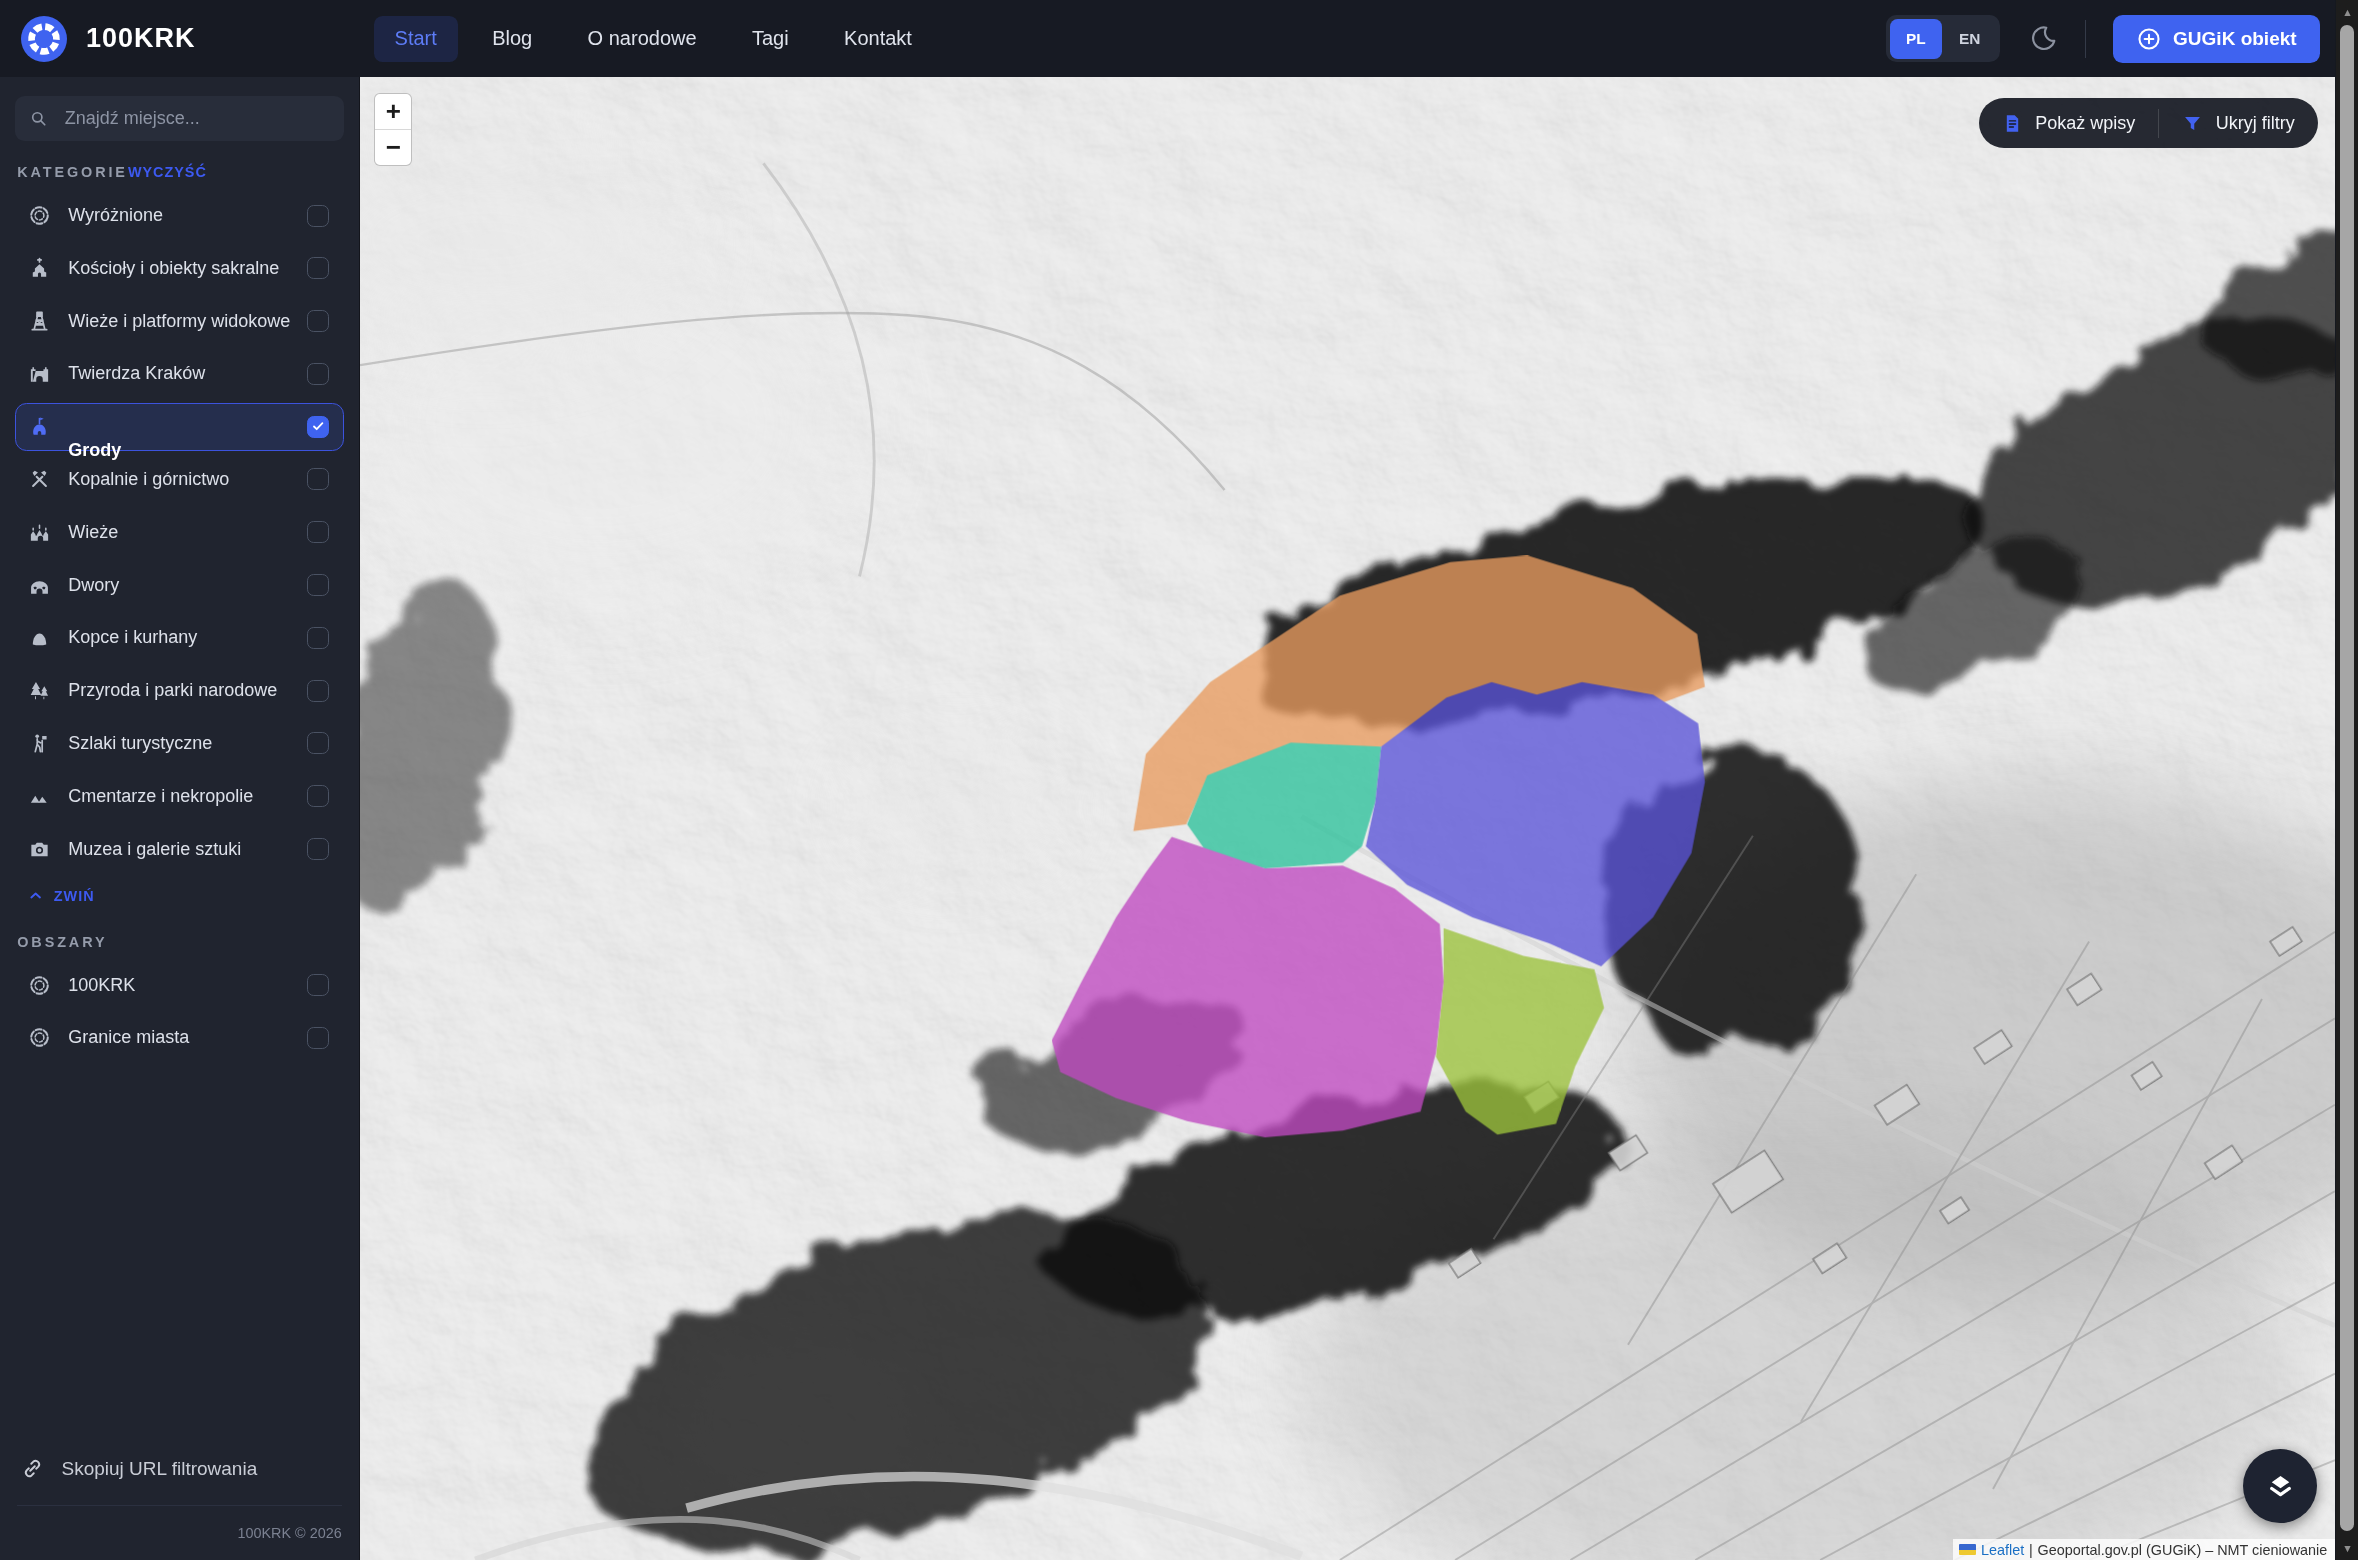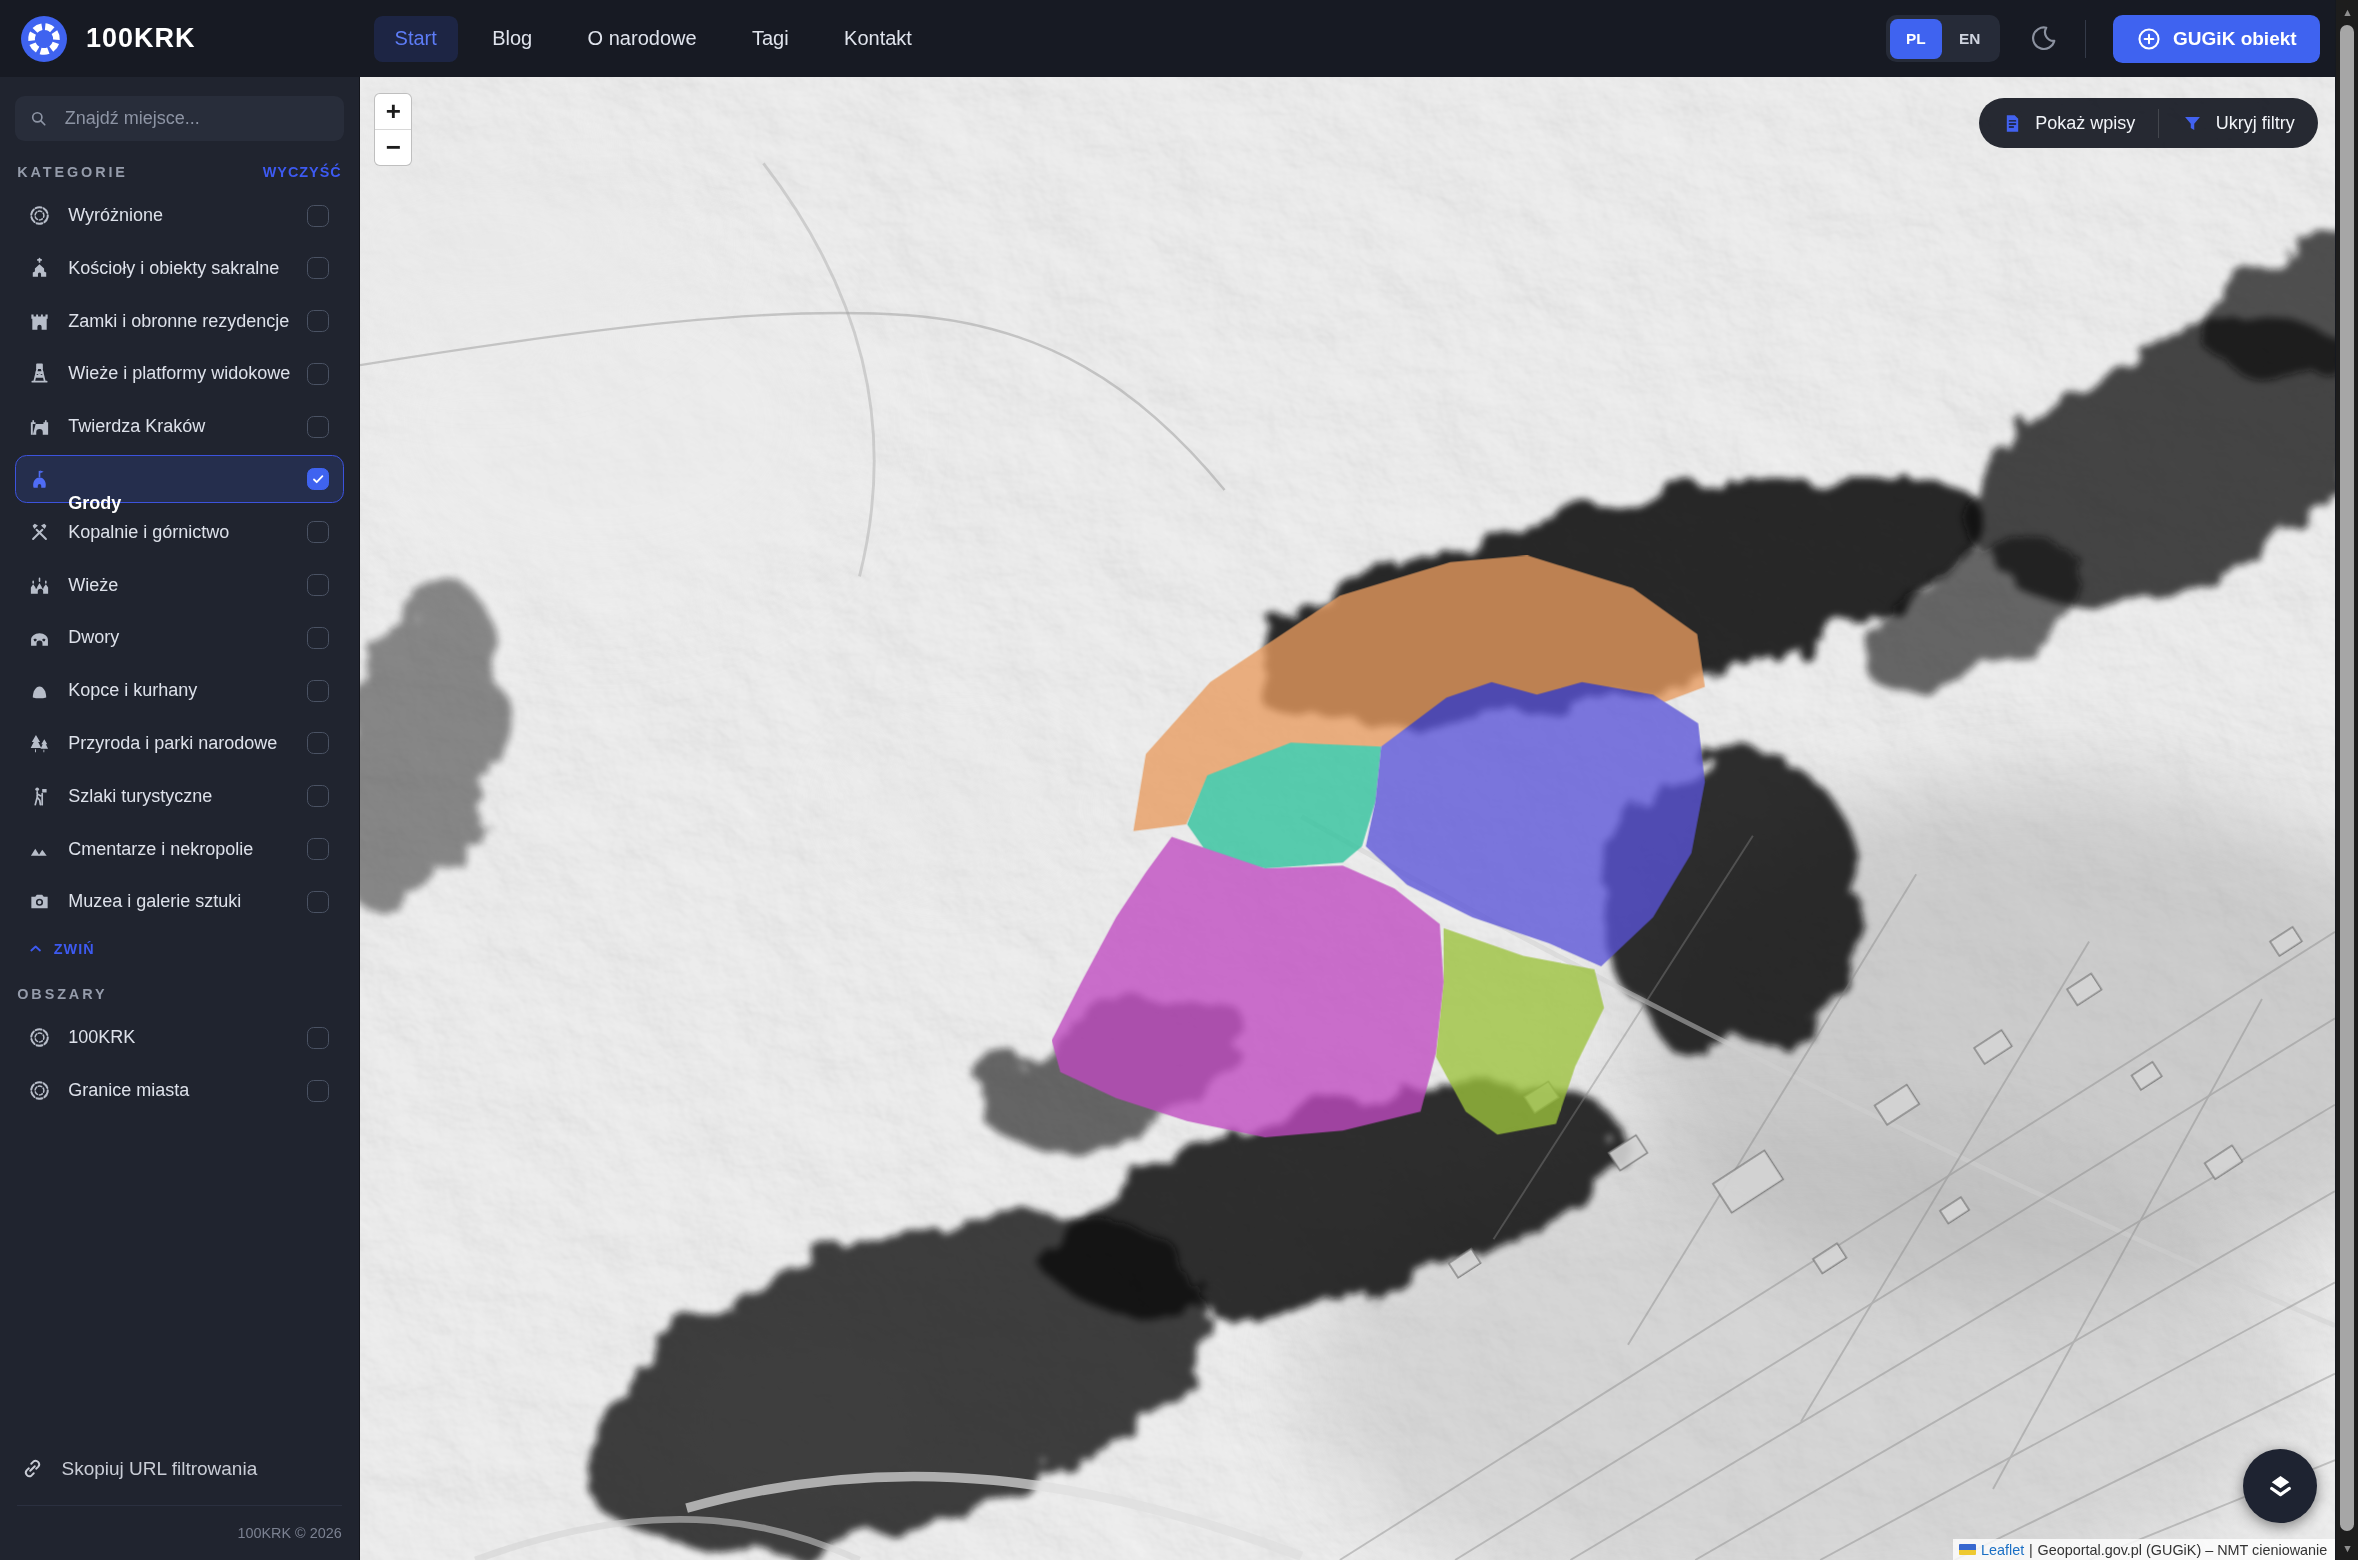--- a/index.html
+++ b/index.html
@@ -31,21 +31,21 @@
 
   
   .sidebar { position:absolute; left:0; top:77px; width:360px; height:1483px; background:#20242f;
     border-right:1px solid #13151c; z-index:20; padding:19px 15.4px; display:flex; flex-direction:column; }
   .search-box { height:45px; background:#282d3a; border-radius:9.6px; display:flex; align-items:center;
     padding:0 13.4px; gap:17px; }
   .search-box svg { width:19px; height:19px; color:#8d94a4; flex:none; }
   .search-box input { background:transparent; border:none; outline:none; color:#dfe3ec;
     font-size:18px; font-family:inherit; width:100%; }
   .search-box input::placeholder { color:#8d94a4; }
-  .sec-head { display:flex; align-items:center; justify-content:space-between; margin:23px 1.9px 11.5px 1.9px; }
+  .sec-head { display:flex; align-items:center; margin:23px 1.9px 11.5px 1.9px; }
   .sec-title { color:#959cab; font-size:14.4px; font-weight:700; letter-spacing:2.9px; }
   .link-btn { color:#3d5af1; font-size:14.4px; font-weight:800; letter-spacing:1px; cursor:pointer; }
   .row { height:48px; margin-bottom:4.8px; border-radius:11.5px; display:flex; align-items:center;
     padding:0 13.4px 0 11.5px; border:1.9px solid transparent; cursor:pointer; }
   .row .ic { width:23px; height:23px; color:#b7bdc9; flex:none; }
   .row .lbl { color:#dde1ea; font-size:18px; margin-left:17.3px; }
   .row .cb { margin-left:auto; width:22px; height:22px; border-radius:6.7px; border:1.9px solid #4a5263;
     display:flex; align-items:center; justify-content:center; }
   .row .cb svg { width:14.4px; height:14.4px; display:none; }
   .row.selected { background:#252e4d; border-color:#3c53dd; }
@@ -266,27 +266,20 @@
             <use href="#i-aperture"></use>
           </svg>
         <span class="lbl">Wyróżnione</span>
         <span class="cb"></span>
       </div>
       <div class="row">
         <svg class="ic" viewBox="0 0 24 24" width="23" height="23">
             <use href="#i-church"></use>
           </svg>
         <span class="lbl">Kościoły i obiekty sakralne</span>
-        <span class="cb"></span>
-      </div>
-      <div class="row">
-        <svg class="ic" viewBox="0 0 24 24" width="23" height="23">
-            <use href="#i-castle"></use>
-          </svg>
-        <span class="lbl">Zamki i obronne rezydencje</span>
         <span class="cb"></span>
       </div>
       <div class="row">
         <svg class="ic" viewBox="0 0 24 24" width="23" height="23">
             <use href="#i-tower"></use>
           </svg>
         <span class="lbl">Wieże i platformy widokowe</span>
         <span class="cb"></span>
       </div>
       <div class="row">

